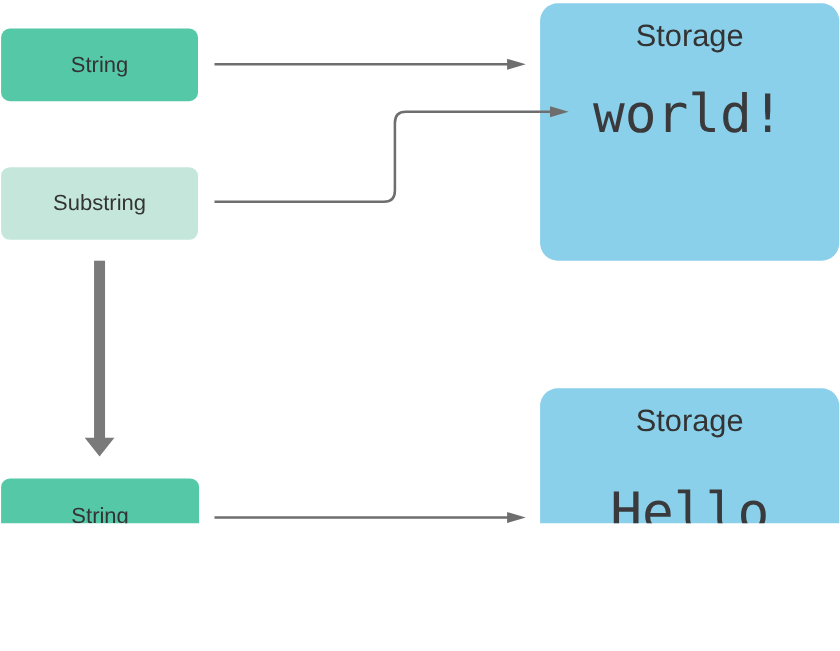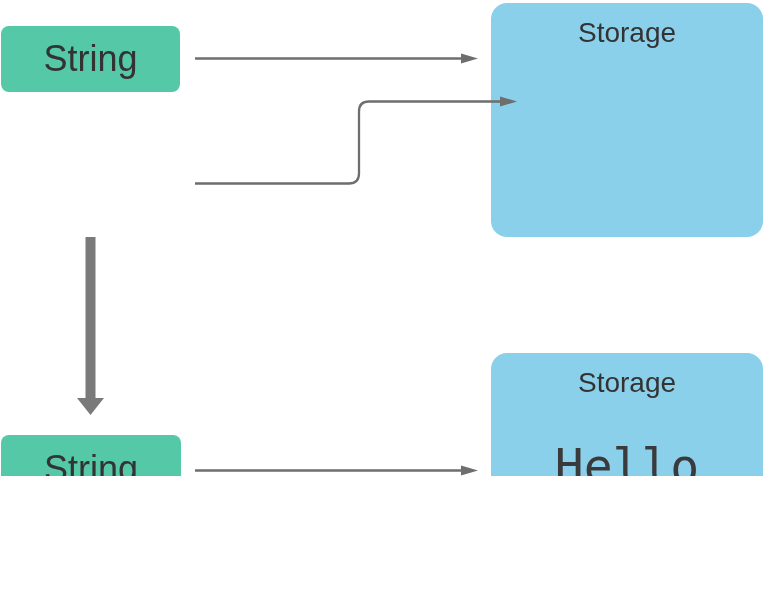--- a/index.html
+++ b/index.html
@@ -34,21 +34,21 @@
   .thick-arrow-shape {
     fill: var(--thick-arrow, #7A7A7A);
     stroke: none;
   }
   .node-box {
     position: absolute;
     border-radius: 8px;
     display: flex;
     align-items: center;
     justify-content: center;
-    font-size: 36px;
+    font-size: 20px;
     color: var(--label-text, #333333);
     z-index: 2;
   }
   .string-box { background: var(--string-box, #55C8A7); }
   .substring-box { background: var(--substring-box, #C5E7DB); }
   .box-string-top    { left: 1px;  top: 26px;  width: 179px; height: 66px; }
   .box-substring     { left: 1px;  top: 152px; width: 179px; height: 66px; }
   .box-string-bottom { left: 1px;  top: 435px; width: 180px; height: 68px; }
 
   .storage-box {
@@ -99,20 +99,21 @@
   }
 </style>
 </head>
 <body>
 
 <div class="canvas">
 
   <div class="storage-box storage-top">
     <div class="storage-title">Storage</div>
     <div class="code-block">
+      <div>world!</div>
     </div>
   </div>
 
   <div class="storage-box storage-bottom">
     <div class="storage-title">Storage</div>
     <div class="code-centered">Hello</div>
   </div>
 
   <svg class="arrows-layer" viewBox="0 0 764 592" xmlns="http://www.w3.org/2000/svg">
     <g>
@@ -130,18 +131,21 @@
     <g>
       <line class="thin-arrow-line" x1="195" y1="470.5" x2="462" y2="470.5"></line>
       <polygon class="thin-arrow-head" points="478,470.5 461,465.5 461,475.5"></polygon>
     </g>
   </svg>
 
   <div class="node-box string-box box-string-top">
     <span>String</span>
   </div>
 
+  <div class="node-box substring-box box-substring">
+    <span>Substring</span>
+  </div>
 
   <div class="node-box string-box box-string-bottom">
     <span>String</span>
   </div>
 
 </div>
 
 </body></html>

